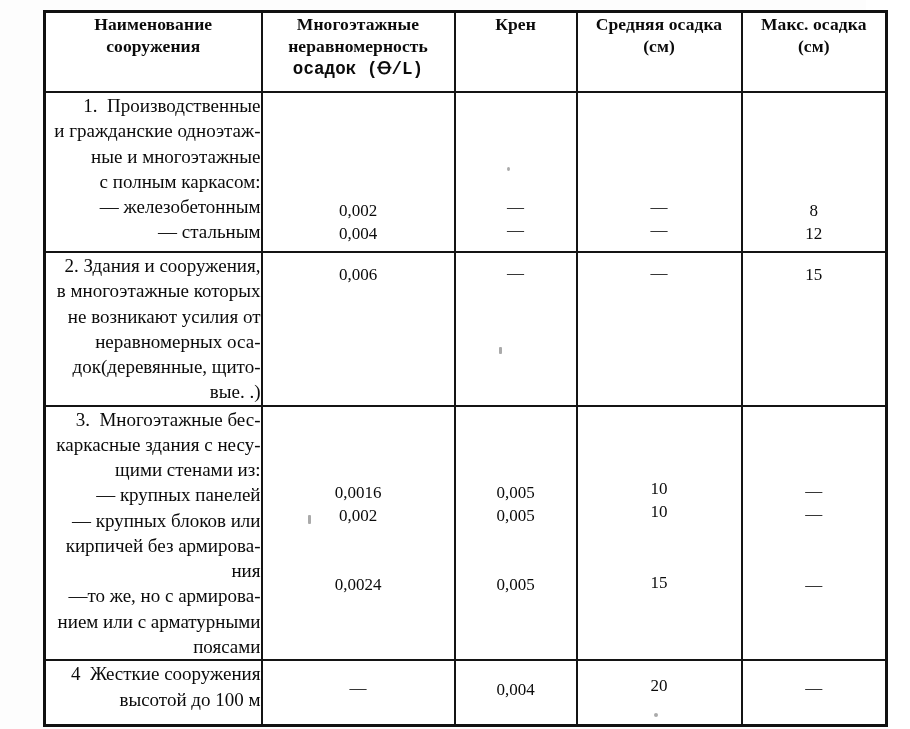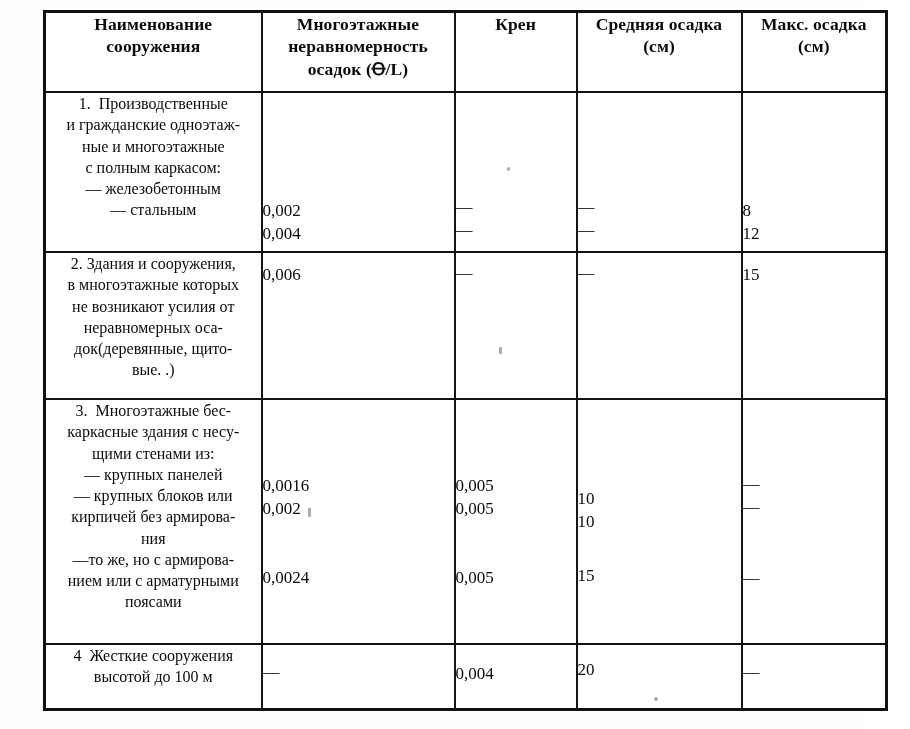--- a/index.html
+++ b/index.html
@@ -59,45 +59,45 @@
     font-size: 17.5px;
     line-height: 1.28;
     padding: 7px 4px 4px 4px;
     vertical-align: top;
     letter-spacing: 0.1px;
   }
   thead th.wide-head {
     padding-top: 5px;
   }
   .head-line { display: block; }
-  .head-sym { font-family: Liberation Serif, serif; }
+  .head-sym { font-family: Liberation Mono, monospace; }
 
   
   td.name-cell {
     padding: 10px 6px 8px 14px;
-    font-size: 16px;
+    font-size: 19px;
     line-height: 1.33;
-    text-align: center;
+    text-align: right;
   }
   td.num-cell {
     text-align: center;
     font-size: 17px;
     line-height: 1.33;
     padding: 0;
     position: relative;
   }
 
   .name-line { display: block; white-space: pre; }
 
   
   .num-stack {
     position: absolute;
     left: 0;
     right: 0;
-    text-align: left;
+    text-align: center;
   }
   .num-line { display: block; line-height: 1.33; height: 23px; }
   .dash { font-size: 17px; letter-spacing: 0; }
 
   
   tr.row-1 td { height: 158px; }
   tr.row-2 td { height: 145px; }
   tr.row-3 td { height: 243px; }
   tr.row-4 td { height: 63px; }
 
@@ -245,21 +245,21 @@
         <td class="num-cell">
           <span class="num-stack" style="top:75px;">
             <span class="num-line">0,005</span>
             <span class="num-line">0,005</span>
           </span>
           <span class="num-stack" style="top:167px;">
             <span class="num-line">0,005</span>
           </span>
         </td>
         <td class="num-cell">
-          <span class="num-stack" style="top:88px;">
+          <span class="num-stack" style="top:71px;">
             <span class="num-line">10</span>
             <span class="num-line">10</span>
           </span>
           <span class="num-stack" style="top:165px;">
             <span class="num-line">15</span>
           </span>
         </td>
         <td class="num-cell">
           <span class="num-stack" style="top:73px;">
             <span class="num-line dash">—</span>

